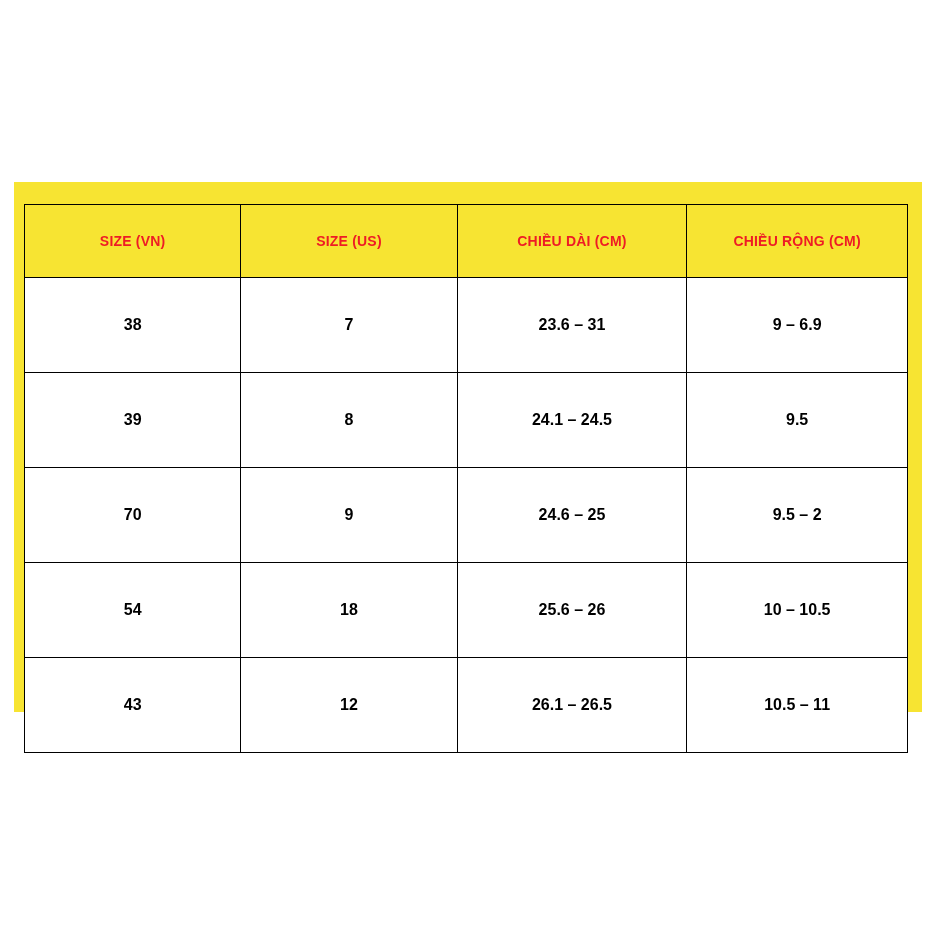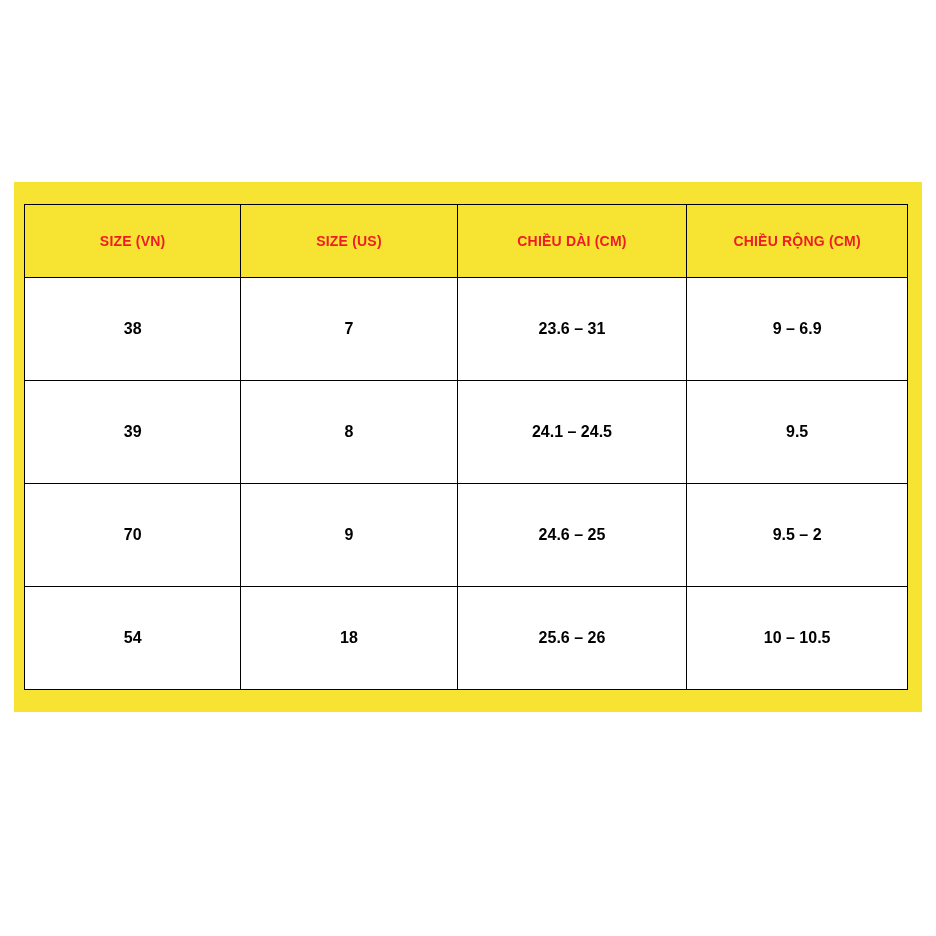--- a/index.html
+++ b/index.html
@@ -105,16 +105,22 @@
           <td>9</td>
           <td>24.6 – 25</td>
           <td>9.5 – 2</td>
         </tr>
         <tr>
           <td>54</td>
           <td>18</td>
           <td>25.6 – 26</td>
           <td>10 – 10.5</td>
         </tr>
+        <tr>
+          <td>43</td>
+          <td>12</td>
+          <td>26.1 – 26.5</td>
+          <td>10.5 – 11</td>
+        </tr>
       </tbody>
     </table>
   </div>
 </div>
 
 </body></html>

